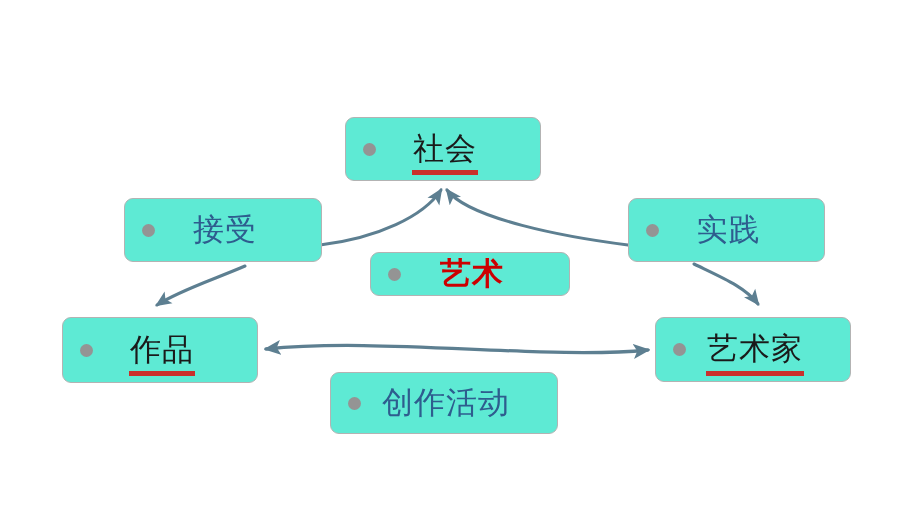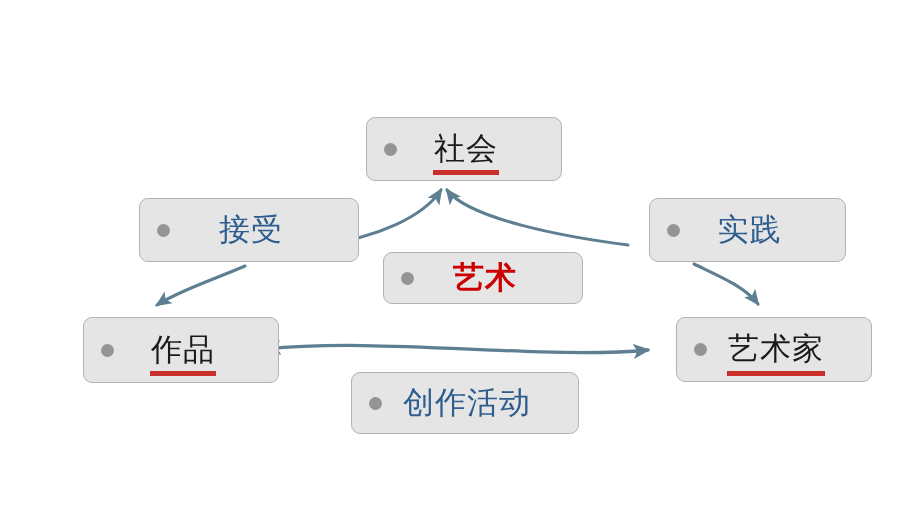--- a/index.html
+++ b/index.html
@@ -21,27 +21,26 @@
     position: absolute;
     left: 0;
     top: 0;
     width: 913px;
     height: 514px;
     pointer-events: none;
   }
   .node {
     position: absolute;
     box-sizing: border-box;
-    background: #e5e5e5;
+    background: #5eead4;
     border: 1.6px solid #b3b3b3;
     border-radius: 9px;
     display: flex;
     align-items: center;
     z-index: 2;
-    margin-left: 21px;
   }
   .bullet {
     width: 13px;
     height: 13px;
     border-radius: 50%;
     background: #949494;
     flex: 0 0 auto;
     margin-left: 17px;
   }
   .node-label {
@@ -107,35 +106,35 @@
     <path d="M 266 349 C 380 337 545 360 648 350" fill="none" stroke="#5d7f91" stroke-width="3.3" stroke-linecap="round" marker-start="url(#arrowStart)" marker-end="url(#arrowEnd)"></path>
   </svg>
 
   <div class="node" style="left:345px; top:117px; width:196px; height:64px;">
     <span class="bullet"></span>
     <span class="node-label label-dark">
       <span class="underlined">社会</span>
     </span>
   </div>
 
-  <div class="node" style="left:118px; top:198px; width:220px; height:64px;">
+  <div class="node" style="left:124px; top:198px; width:198px; height:64px;">
     <span class="bullet"></span>
     <span class="node-label label-blue">
       <span>接受</span>
     </span>
   </div>
 
   <div class="node" style="left:628px; top:198px; width:197px; height:64px;justify-content:center;">
     <span class="bullet"></span>
     <span class="node-label label-blue">
       <span>实践</span>
     </span>
   </div>
 
-  <div class="node" style="left:362px; top:252px; width:200px; height:52px;">
+  <div class="node" style="left:370px; top:252px; width:200px; height:44px;">
     <span class="bullet"></span>
     <span class="node-label label-red">
       <span>艺术</span>
     </span>
   </div>
 
   <div class="node" style="left:655px; top:317px; width:196px; height:65px;">
     <span class="bullet"></span>
     <span class="node-label label-dark">
       <span class="underlined">艺术家</span>

